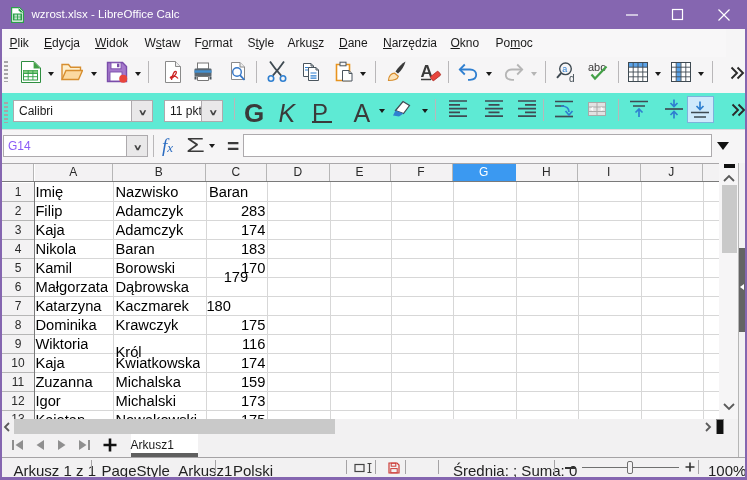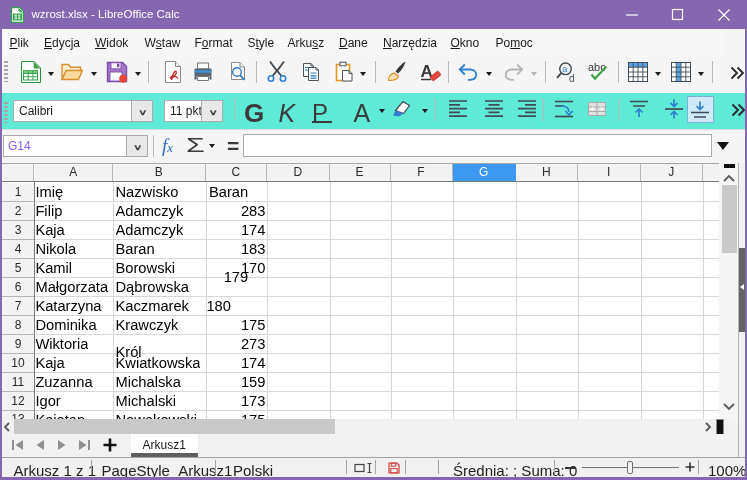--- a/index.html
+++ b/index.html
@@ -350,21 +350,21 @@
     <div class="cell" style="left:113.5px;top:115px">Dąbrowska</div>
     <div class="cell" style="left:204.4px;top:105px;width:59px;text-align:center">179</div>
     <div class="cell" style="left:33.4px;top:134px">Katarzyna</div>
     <div class="cell" style="left:113.5px;top:134px">Kaczmarek</div>
     <div class="cell" style="left:204.4px;top:134px;width:59px;text-align:left">180</div>
     <div class="cell" style="left:33.4px;top:153px">Dominika</div>
     <div class="cell" style="left:113.5px;top:153px">Krawczyk</div>
     <div class="cell" style="left:204.4px;top:153px;width:59px;text-align:right">175</div>
     <div class="cell" style="left:33.4px;top:172px">Wiktoria</div>
     <div class="cell" style="left:113.5px;top:180px">Król</div>
-    <div class="cell" style="left:204.4px;top:172px;width:59px;text-align:right">273</div>
+    <div class="cell" style="left:204.4px;top:172px;width:59px;text-align:right">116</div>
     <div class="cell" style="left:33.4px;top:191px">Kaja</div>
     <div class="cell" style="left:113.5px;top:191px">Kwiatkowska</div>
     <div class="cell" style="left:204.4px;top:191px;width:59px;text-align:right">174</div>
     <div class="cell" style="left:33.4px;top:210px">Zuzanna</div>
     <div class="cell" style="left:113.5px;top:210px">Michalska</div>
     <div class="cell" style="left:204.4px;top:210px;width:59px;text-align:right">159</div>
     <div class="cell" style="left:33.4px;top:229px">Igor</div>
     <div class="cell" style="left:113.5px;top:229px">Michalski</div>
     <div class="cell" style="left:204.4px;top:229px;width:59px;text-align:right">173</div>
     <div class="cell" style="left:33.4px;top:248px;height:8px">Kajetan</div>
@@ -407,21 +407,21 @@
           <path d="M33,2 L25.5,7 L33,12 Z"></path>
           <path d="M47,2 L54.5,7 L47,12 Z"></path>
           <path d="M68,2 L75.5,7 L68,12 Z"></path>
           <path d="M77,2 h2 v10 h-2 Z"></path>
         </g>
     </svg>
     <svg class="abs" style="left:100px;top:3px" width="16" height="16" viewBox="0 0 16 16">
         <path d="M8,1.5 V14.5 M1.5,8 H14.5" stroke="#111" stroke-width="2.6"></path>
       </svg>
     <div class="abs" style="left:128.5px;top:0;width:67.5px;height:24px;background:#fff"></div>
-    <div class="abs" style="left:128.5px;top:0;width:67.5px;height:24px;text-align:center;font-size:12px;color:#1a1a1a;line-height:22px">Arkusz1</div>
+    <div class="abs" style="left:128.5px;top:0;width:67.5px;height:24px;text-align:left;font-size:12px;color:#1a1a1a;line-height:22px">Arkusz1</div>
     <div class="abs" style="left:128.5px;top:19px;width:67.5px;height:4px;background:#5f5f5f"></div>
   </div>
 
   <div id="status" class="abs">
     <div class="abs" style="left:0;top:-1px;width:743px;height:1px;background:#a5a3a5"></div>
     <div class="st" style="left:11.5px">Arkusz 1 z 1</div>
     <div class="sp" style="left:89px"></div>
     <div class="st" style="left:99.5px">PageStyle_Arkusz1</div>
     <div class="sp" style="left:213px"></div>
     <div class="st" style="left:231px">Polski</div>

